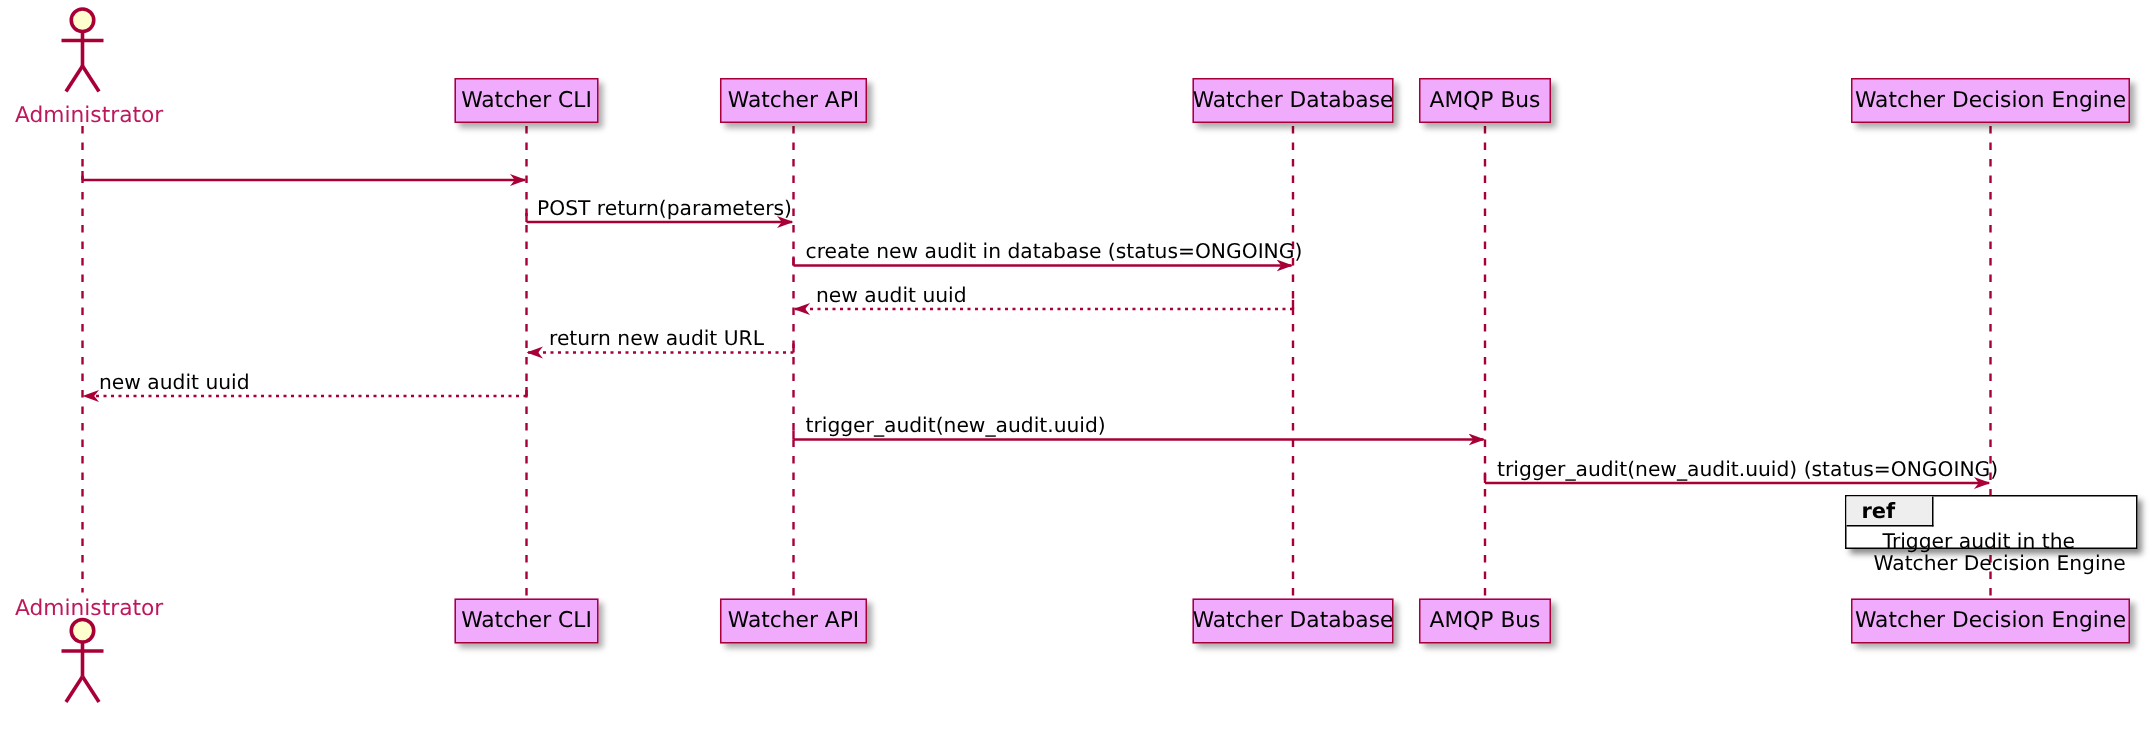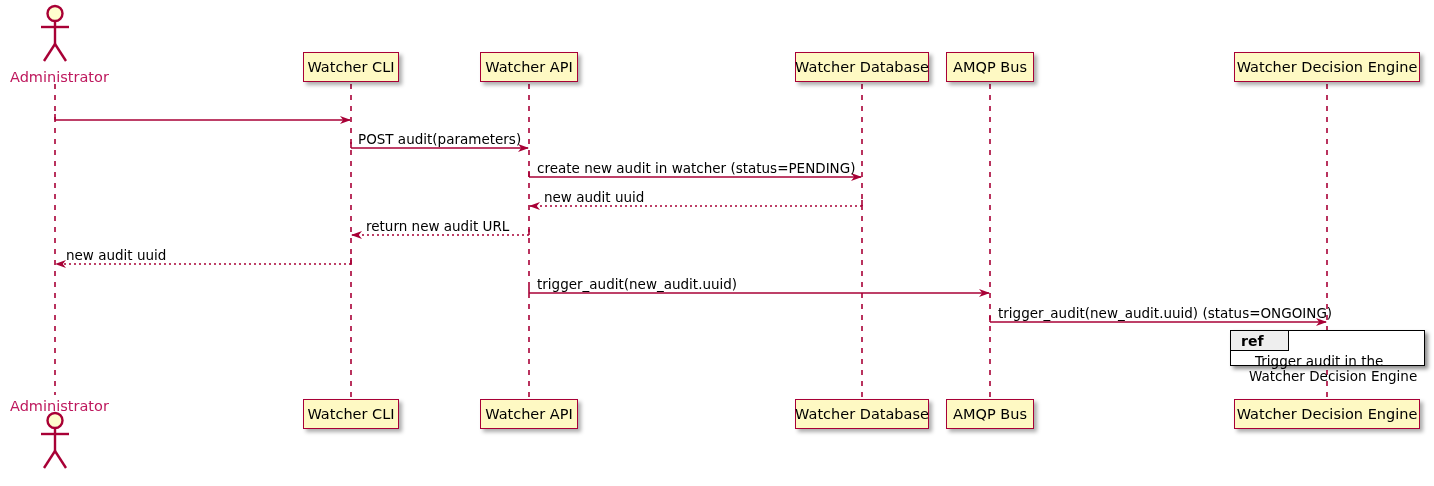--- a/index.html
+++ b/index.html
@@ -22,21 +22,21 @@
   }
   .layer {
     position: absolute;
     left: 0; top: 0;
     width: 1434px;
     height: 486px;
   }
   
   .pbox {
     position: absolute;
-    background: #fef9c3;
+    background: #f0abfc;
     border: 1.5px solid #A80036;
     box-shadow: 3px 3px 4px rgba(0,0,0,0.33);
     box-sizing: border-box;
     display: flex;
     align-items: center;
     justify-content: center;
     height: 30px;
     font-size: 14.5px;
     color: #000000;
     white-space: nowrap;
@@ -177,24 +177,24 @@
     </div>
 
     <div class="actor-label" style="left:10px; top:69px;">
       <span>Administrator</span>
     </div>
     <div class="actor-label" style="left:10px; top:398px;">
       <span>Administrator</span>
     </div>
 
     <div class="msg-label" style="left:358px; top:131px;">
-      <span>POST audit(parameters)</span>
+      <span>POST return(parameters)</span>
     </div>
     <div class="msg-label" style="left:537px; top:160px;">
-      <span>create new audit in watcher (status=PENDING)</span>
+      <span>create new audit in database (status=ONGOING)</span>
     </div>
     <div class="msg-label" style="left:544px; top:189px;">
       <span>new audit uuid</span>
     </div>
     <div class="msg-label" style="left:366px; top:218px;">
       <span>return new audit URL</span>
     </div>
     <div class="msg-label" style="left:66px; top:247px;">
       <span>new audit uuid</span>
     </div>

